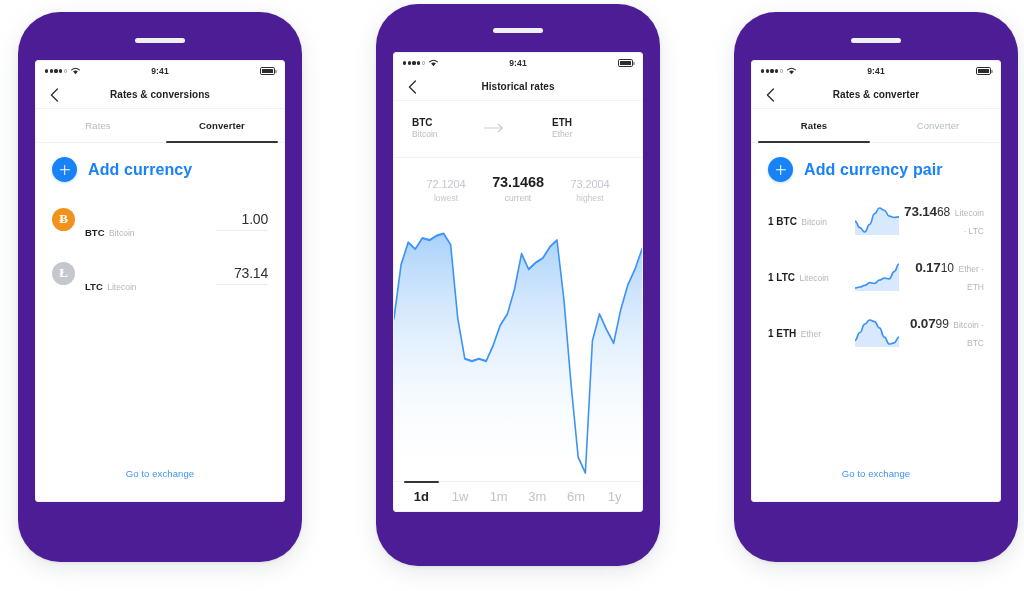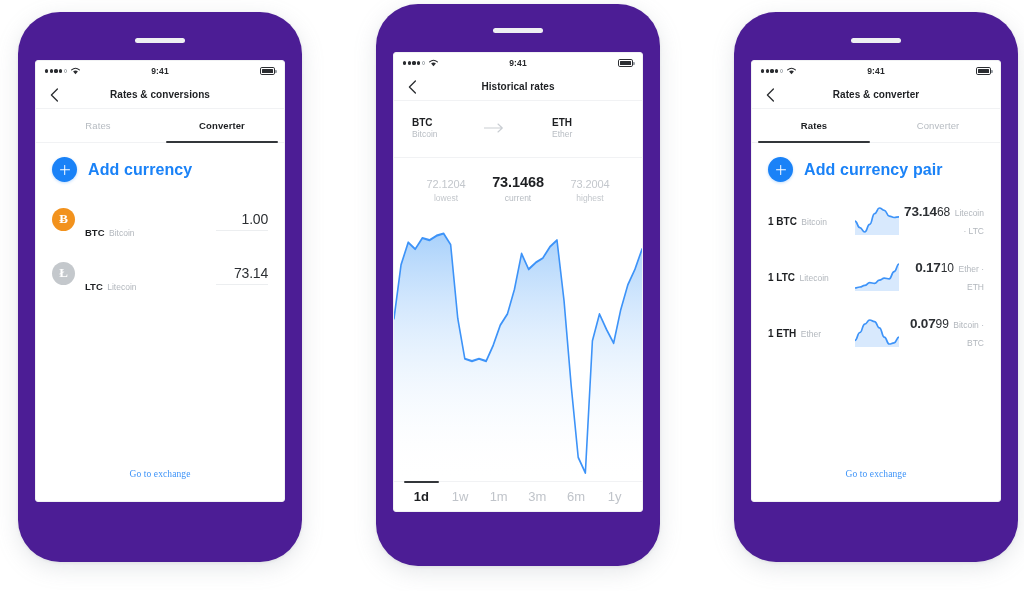--- a/index.html
+++ b/index.html
@@ -160,21 +160,21 @@
   .rate-val { font-size: 13.5px; font-weight: bold; color: #2c2f33; line-height: 1.25; letter-spacing: -.2px; }
   .rate-val sub {
     font-size: 12px; font-weight: normal; vertical-align: baseline;
     position: relative; bottom: 0; letter-spacing: 0;
   }
   .rate-pair { font-size: 8.5px; color: #b2b7bd; line-height: 1.4; }
 
   .spacer { flex: 1; }
   .exchange-link {
     text-align: center; font-size: 9.5px; color: #3d93f8;
-    padding-bottom: 22px; cursor: pointer; letter-spacing: .1px; font-family: Liberation Serif, serif;
+    padding-bottom: 22px; cursor: pointer; letter-spacing: .1px;
   }
 
   
   .pair-row {
     display: flex; align-items: center;
     padding: 15px 18px 16px 18px;
     border-bottom: 1px solid #f1f2f4;
   }
   .pair-side { flex: 0 0 auto; cursor: pointer; }
   .pair-code { font-size: 10px; font-weight: bold; color: #1d1f22; line-height: 1.3; }

